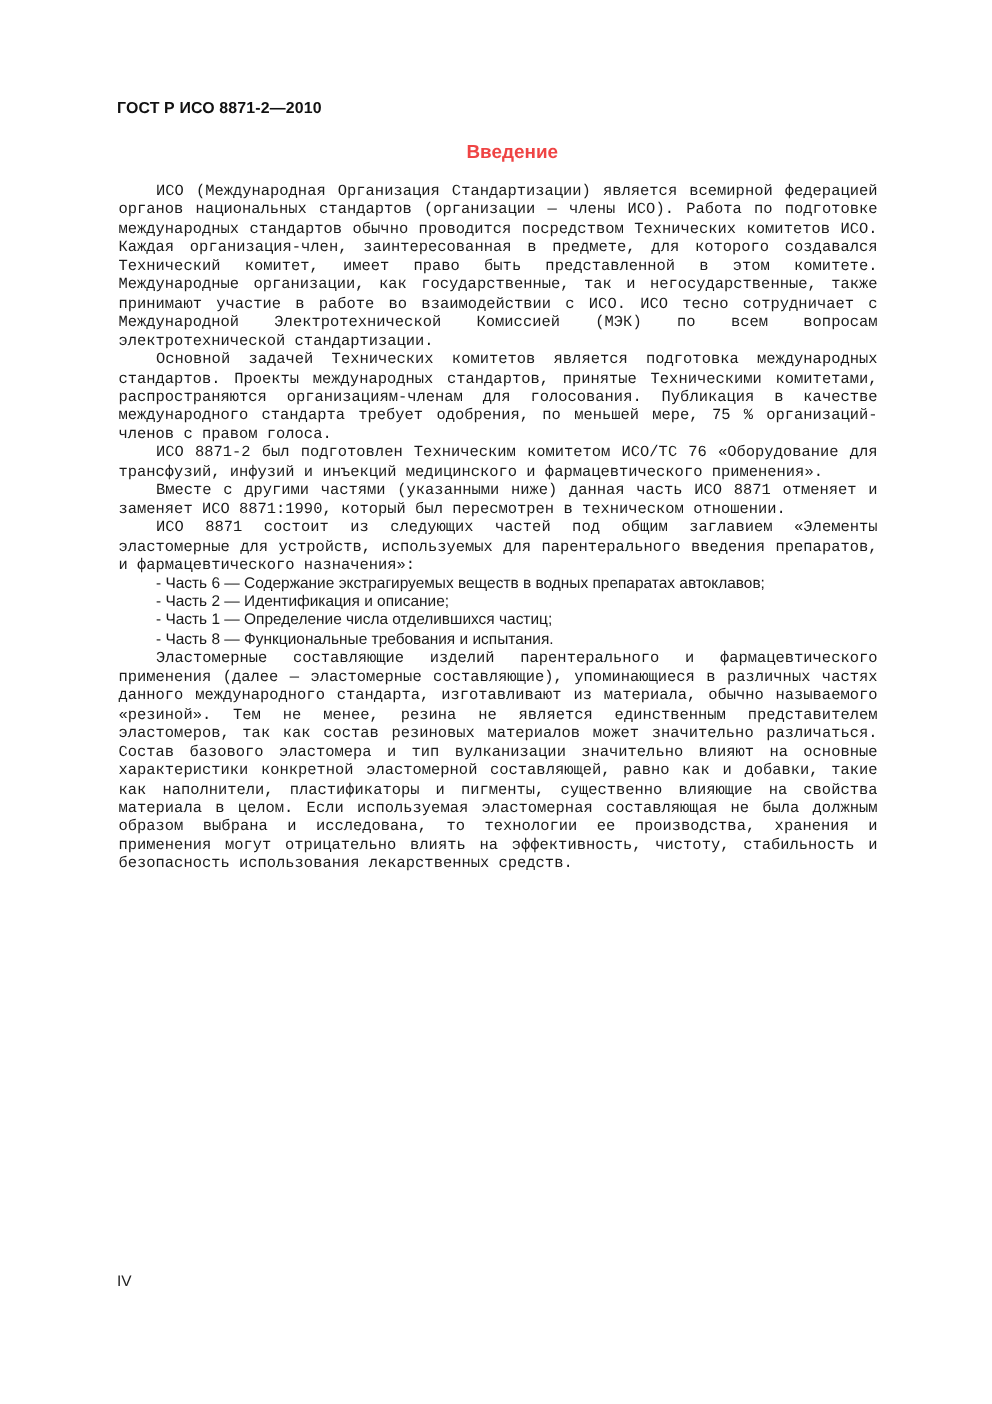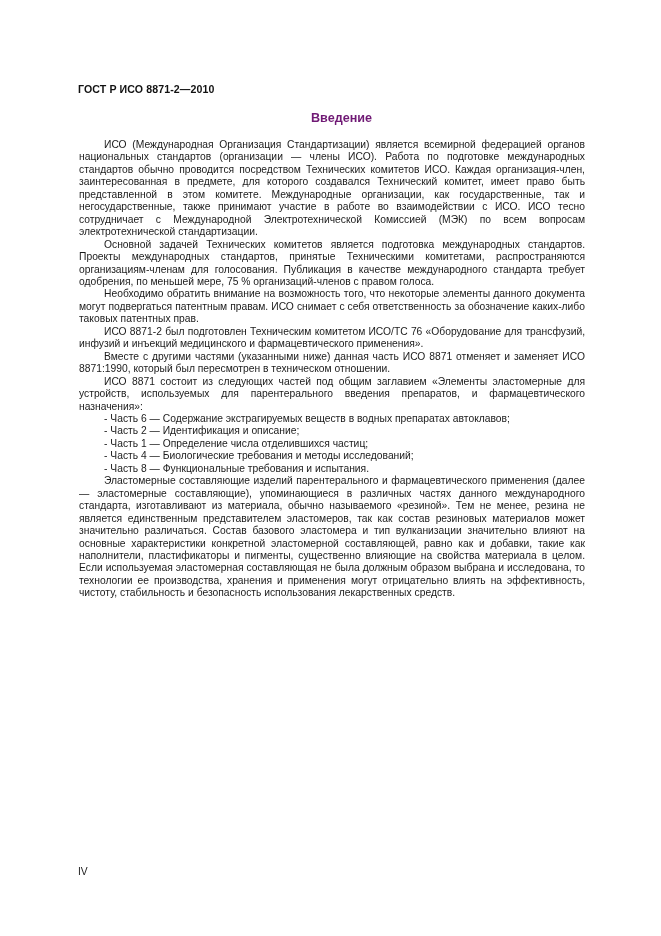--- a/index.html
+++ b/index.html
@@ -1,58 +1,56 @@
 <!DOCTYPE html>
 <html><head>
 <meta charset="utf-8">
 <style>
   html, body { margin: 0; padding: 0; background: #ffffff; }
   body { width: 661px; height: 936px; position: relative; overflow: hidden; }
-  .page { position: absolute; left: 0; top: 17px; width: 661px; height: 820px; background: #fff; }
+  .page { position: absolute; left: 0; top: 0; width: 661px; height: 820px; background: #fff; }
   .header {
     position: absolute; left: 78px; top: 66px;
     font-family: "Liberation Sans", sans-serif; font-weight: bold; font-size: 10.6px;
     color: #111; letter-spacing: 0.1px;
   }
   .title {
     position: absolute; left: 0; width: 661px; top: 94px; text-align: center;
-    font-family: "Liberation Sans", sans-serif; font-weight: bold; font-size: 12.6px; color: #701a75;
+    font-family: "Liberation Sans", sans-serif; font-weight: bold; font-size: 12.6px; color: #ef4444;
     padding-left: 22px; box-sizing: border-box;
   }
   .body {
     position: absolute; left: 79px; top: 122px; width: 506px;
     font-family: "Liberation Sans", sans-serif; font-size: 10.3px; line-height: 12.45px;
     color: #1a1a1a; text-align: justify;
   }
-  .body p { margin: 0; text-indent: 25px; }
+  .body p { margin: 0; text-indent: 25px; font-family: Liberation Mono, monospace; }
   .body ul { list-style: none; margin: 0; padding: 0; }
   .body li { margin: 0; padding-left: 25px; text-align: left; }
   .page-num {
     position: absolute; left: 78px; top: 849px;
     font-family: "Liberation Sans", sans-serif; font-size: 10.3px; color: #222; text-align: center;
   }
 </style>
 </head>
 <body>
 
 <div class="page">
   <div class="header">ГОСТ Р ИСО 8871-2—2010</div>
   <div class="title">Введение</div>
 
   <div class="body">
     <p>ИСО (Международная Организация Стандартизации) является всемирной федерацией органов национальных стандартов (организации — члены ИСО). Работа по подготовке международных стандартов обычно проводится посредством Технических комитетов ИСО. Каждая организация-член, заинтересованная в предмете, для которого создавался Технический комитет, имеет право быть представленной в этом комитете. Международные организации, как государственные, так и негосударственные, также принимают участие в работе во взаимодействии с ИСО. ИСО тесно сотрудничает с Международной Электротехнической Комиссией (МЭК) по всем вопросам электротехнической стандартизации.</p>
     <p>Основной задачей Технических комитетов является подготовка международных стандартов. Проекты международных стандартов, принятые Техническими комитетами, распространяются организациям-членам для голосования. Публикация в качестве международного стандарта требует одобрения, по меньшей мере, 75 % организаций-членов с правом голоса.</p>
-    <p>Необходимо обратить внимание на возможность того, что некоторые элементы данного документа могут подвергаться патентным правам. ИСО снимает с себя ответственность за обозначение каких-либо таковых патентных прав.</p>
     <p>ИСО 8871-2 был подготовлен Техническим комитетом ИСО/ТС 76 «Оборудование для трансфузий, инфузий и инъекций медицинского и фармацевтического применения».</p>
     <p>Вместе с другими частями (указанными ниже) данная часть ИСО 8871 отменяет и заменяет ИСО 8871:1990, который был пересмотрен в техническом отношении.</p>
     <p>ИСО 8871 состоит из следующих частей под общим заглавием «Элементы эластомерные для устройств, используемых для парентерального введения препаратов, и фармацевтического назначения»:</p>
     <ul>
       <li>- Часть 6 — Содержание экстрагируемых веществ в водных препаратах автоклавов;</li>
       <li>- Часть 2 — Идентификация и описание;</li>
       <li>- Часть 1 — Определение числа отделившихся частиц;</li>
-      <li>- Часть 4 — Биологические требования и методы исследований;</li>
       <li>- Часть 8 — Функциональные требования и испытания.</li>
     </ul>
     <p>Эластомерные составляющие изделий парентерального и фармацевтического применения (далее — эластомерные составляющие), упоминающиеся в различных частях данного международного стандарта, изготавливают из материала, обычно называемого «резиной». Тем не менее, резина не является единственным представителем эластомеров, так как состав резиновых материалов может значительно различаться. Состав базового эластомера и тип вулканизации значительно влияют на основные характеристики конкретной эластомерной составляющей, равно как и добавки, такие как наполнители, пластификаторы и пигменты, существенно влияющие на свойства материала в целом. Если используемая эластомерная составляющая не была должным образом выбрана и исследована, то технологии ее производства, хранения и применения могут отрицательно влиять на эффективность, чистоту, стабильность и безопасность использования лекарственных средств.</p>
   </div>
 
   <div class="page-num">IV</div>
 </div>
 
 </body></html>

